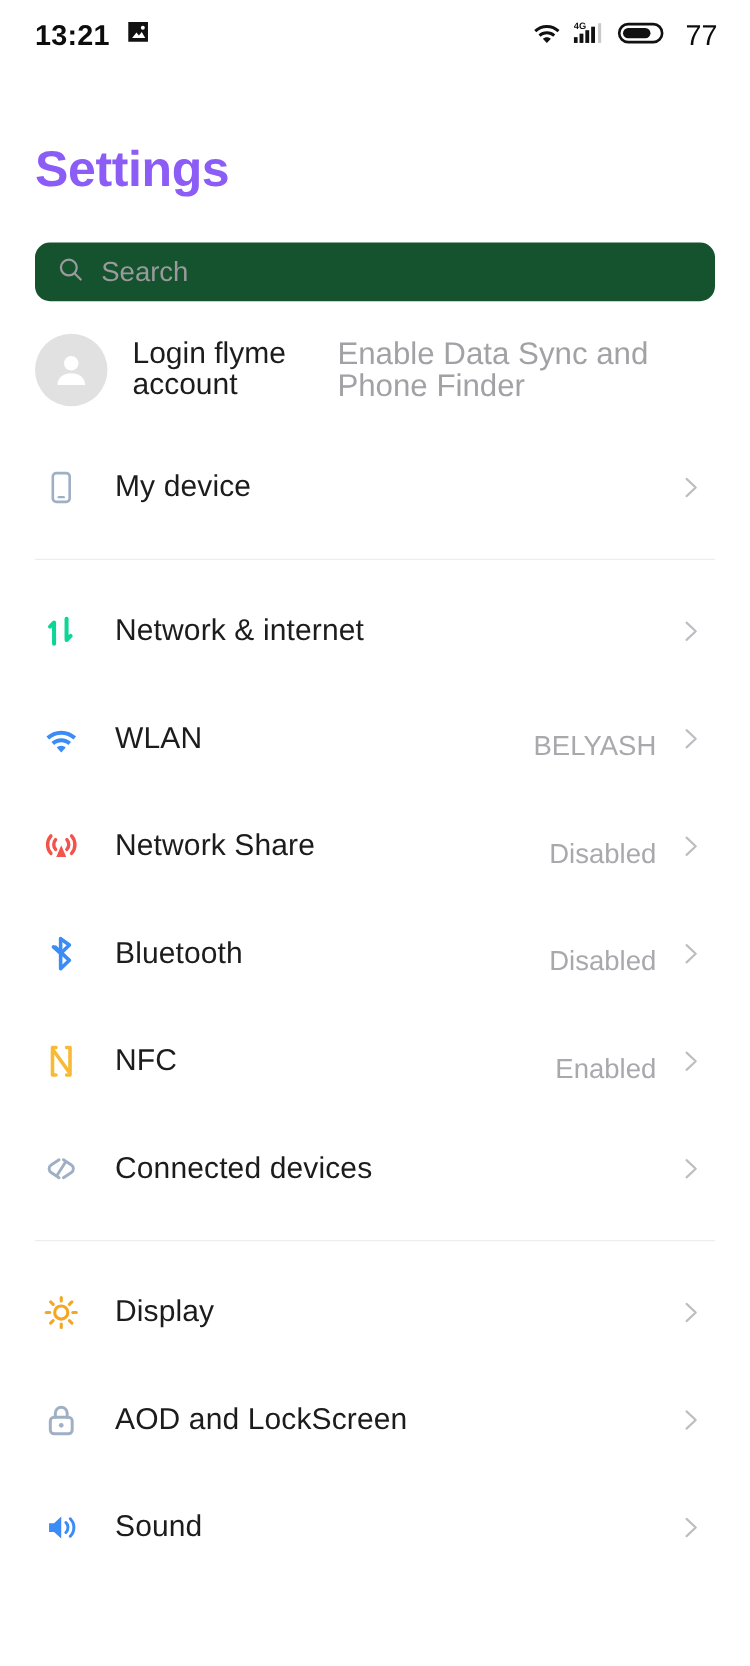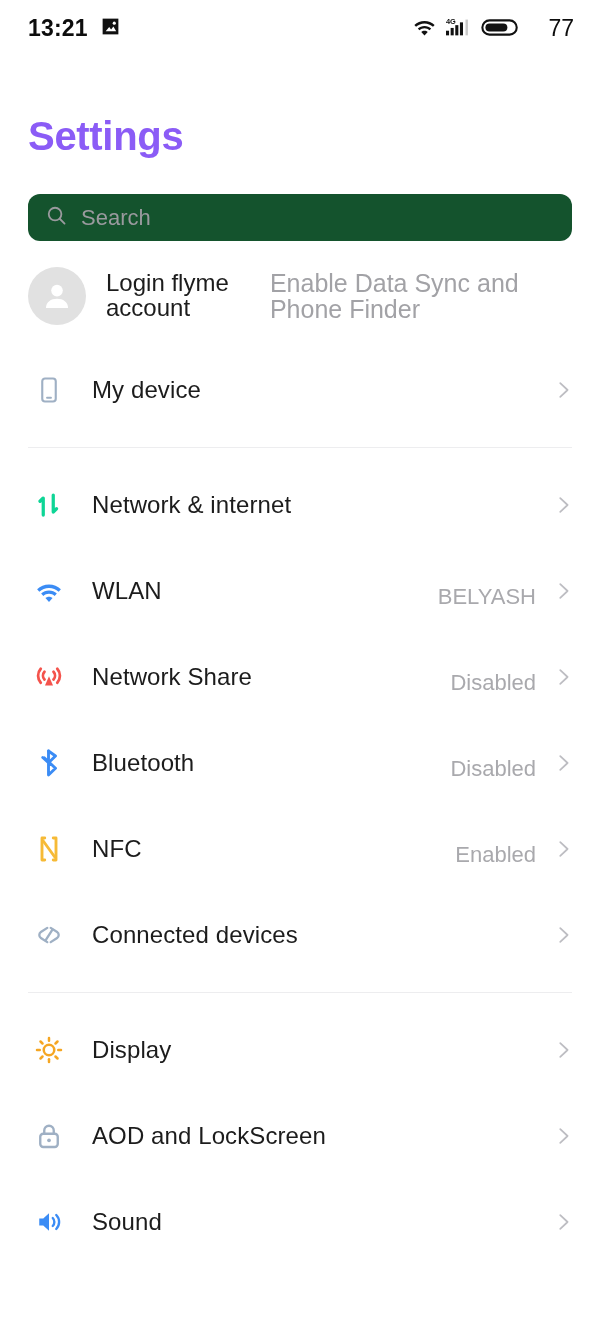--- a/index.html
+++ b/index.html
@@ -13,21 +13,21 @@
 
   
   .statusbar{
     height:56px;
     display:flex; align-items:center; justify-content:space-between;
     padding:0 26px 0 28px;
   }
   .sb-left{ display:flex; align-items:center; gap:12px; }
   .sb-time{ font-size:23px; font-weight:700; color:#0d0d0d; letter-spacing:.2px; }
   .sb-right{ display:flex; align-items:flex-end; gap:9px; }
-  .sb-batt-num{ font-size:23px; font-weight:500; color:#0d0d0d; margin-left:19px; }
+  .sb-batt-num{ font-size:23px; font-weight:500; color:#0d0d0d; margin-left:6px; }
 
   
   .page-title{
     font-size:40px; font-weight:700; color:#8b5cf6;
     padding:60px 16px 0 28px; letter-spacing:-.3px;
     line-height:1;
   }
 
   
   .search-wrap{ padding:38px 28px 0 28px; }
@@ -52,21 +52,21 @@
   .acct-sub{ font-size:25px; color:#a2a2a6; line-height:1.05; }
 
   
   .group{ }
   .divider{
     height:1px; background:#ededef;
     margin:14px 28px 14px 28px;
   }
   .row{
     display:flex; align-items:center;
-    height:86px; padding:0 26px 0 28px;
+    height:86px; padding:0 37px 0 28px;
     background:#fff;
   }
   .row-icon{
     width:42px; flex:none;
     display:flex; align-items:center; justify-content:center;
   }
   .row-label{
     flex:1; font-size:24px; color:#1c1c1c;
     padding-left:22px; letter-spacing:.1px;
   }

